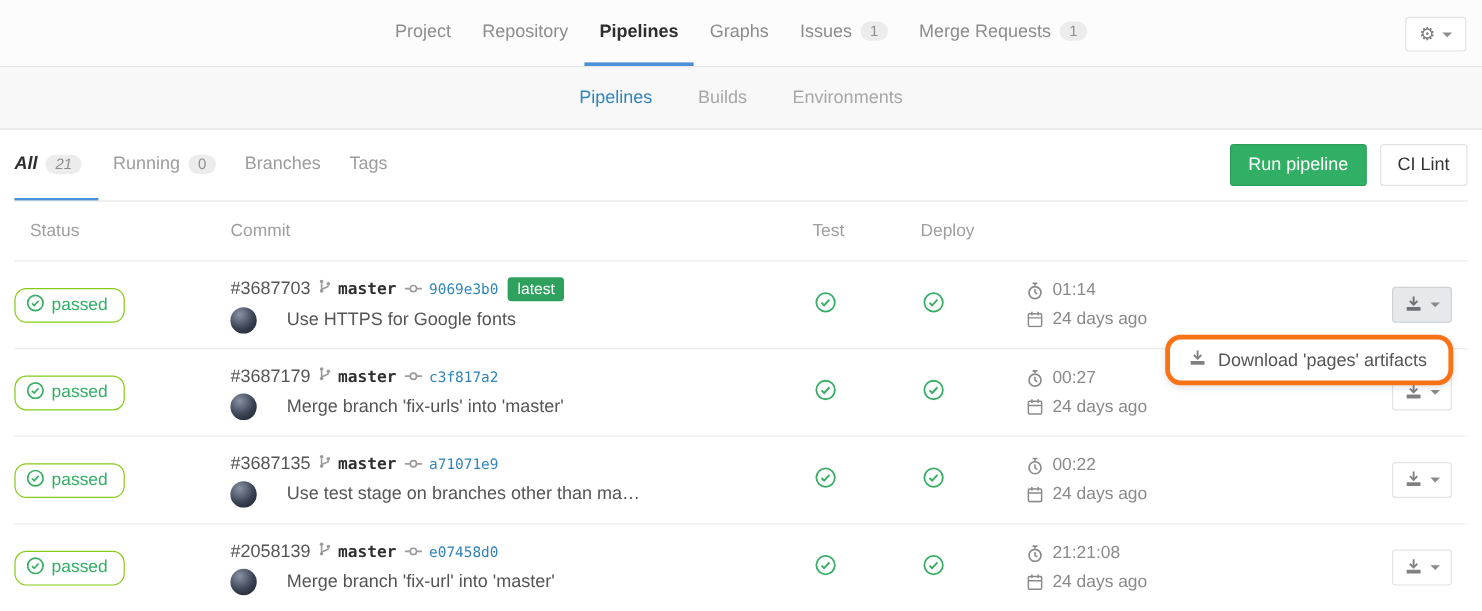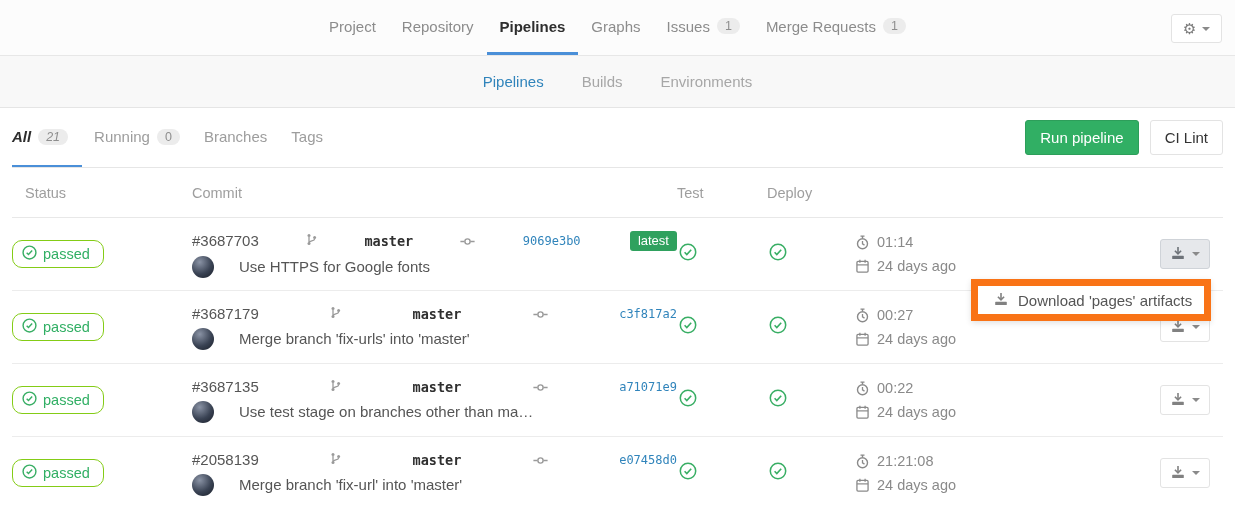--- a/index.html
+++ b/index.html
@@ -46,21 +46,21 @@
   
   .table { margin:0 12px; }
   .grid { display:grid; grid-template-columns:180px 485px 90px 88px 110px 1fr; align-items:center; }
   .thead { height:50px; border-bottom:1px solid #e8e8e8; color:#9e9e9e; font-size:14.5px; }
   .th-status { padding-left:13px; }
   .row { height:73px; border-bottom:1px solid #ececec; }
 
   .badge-passed { display:inline-flex; align-items:center; gap:6px; border:1px solid #84cc16;
     color:#31af64; border-radius:10px; padding:4px 13px 4px 9px; font-size:14.5px; cursor:pointer; }
 
-  .cl1 { display:flex; align-items:center; gap:6px; margin-bottom:5px;justify-content:space-between; }
+  .cl1 { display:flex; align-items:center; gap:6px; margin-bottom:5px; }
   .pid { color:#555; font-size:15px; text-decoration:none; cursor:pointer; }
   .branch { font-family:"DejaVu Sans Mono", monospace; font-weight:700; font-size:13.5px;
     color:#2f2f2f; text-decoration:none; cursor:pointer; }
   .sha { font-family:"DejaVu Sans Mono", monospace; font-size:12px; color:#3084bb;
     text-decoration:none; cursor:pointer; }
   .latest { background:#2fa15e; color:#fff; font-size:13px; border-radius:3px;
     padding:2.5px 8px; margin-left:2px; }
   .cl2 { display:flex; align-items:center; gap:25px; }
   .avatar { width:22px; height:22px; border-radius:50%; flex:0 0 22px;
     background:radial-gradient(circle at 35% 28%, #8a93a5, #3a4354 55%, #171c26); }
@@ -73,21 +73,21 @@
   .tl { display:flex; align-items:center; gap:8px; line-height:24px; }
   .ic { display:inline-flex; width:14px; justify-content:center; }
 
   .c-actions { display:flex; justify-content:flex-end; padding-right:13px; }
   .dl-btn { width:50px; height:30px; background:#fff; border:1px solid #e3e3e3; border-radius:3px;
     display:flex; align-items:center; justify-content:center; gap:7px; cursor:pointer; }
   .dl-btn.active { background:#e6e8eb; border-color:#cfd3d8; }
 
   
   .dropdown-menu { position:absolute; left:971px; top:279px; width:240px; height:42px;
-    background:#fff; border:7px solid #f97316; border-radius:0;
+    background:#fff; border:4px solid #f97316; border-radius:13px;
     box-shadow:0 2px 6px rgba(0,0,0,0.12); z-index:20; display:flex; align-items:stretch; }
   .dd-item { display:flex; align-items:center; gap:10px; padding:0 16px; width:100%;
     font-size:15px; color:#555; text-decoration:none; cursor:pointer; white-space:nowrap; }
 </style>
 </head>
 <body>
 
 <div class="app">
 
   <header class="topbar">

